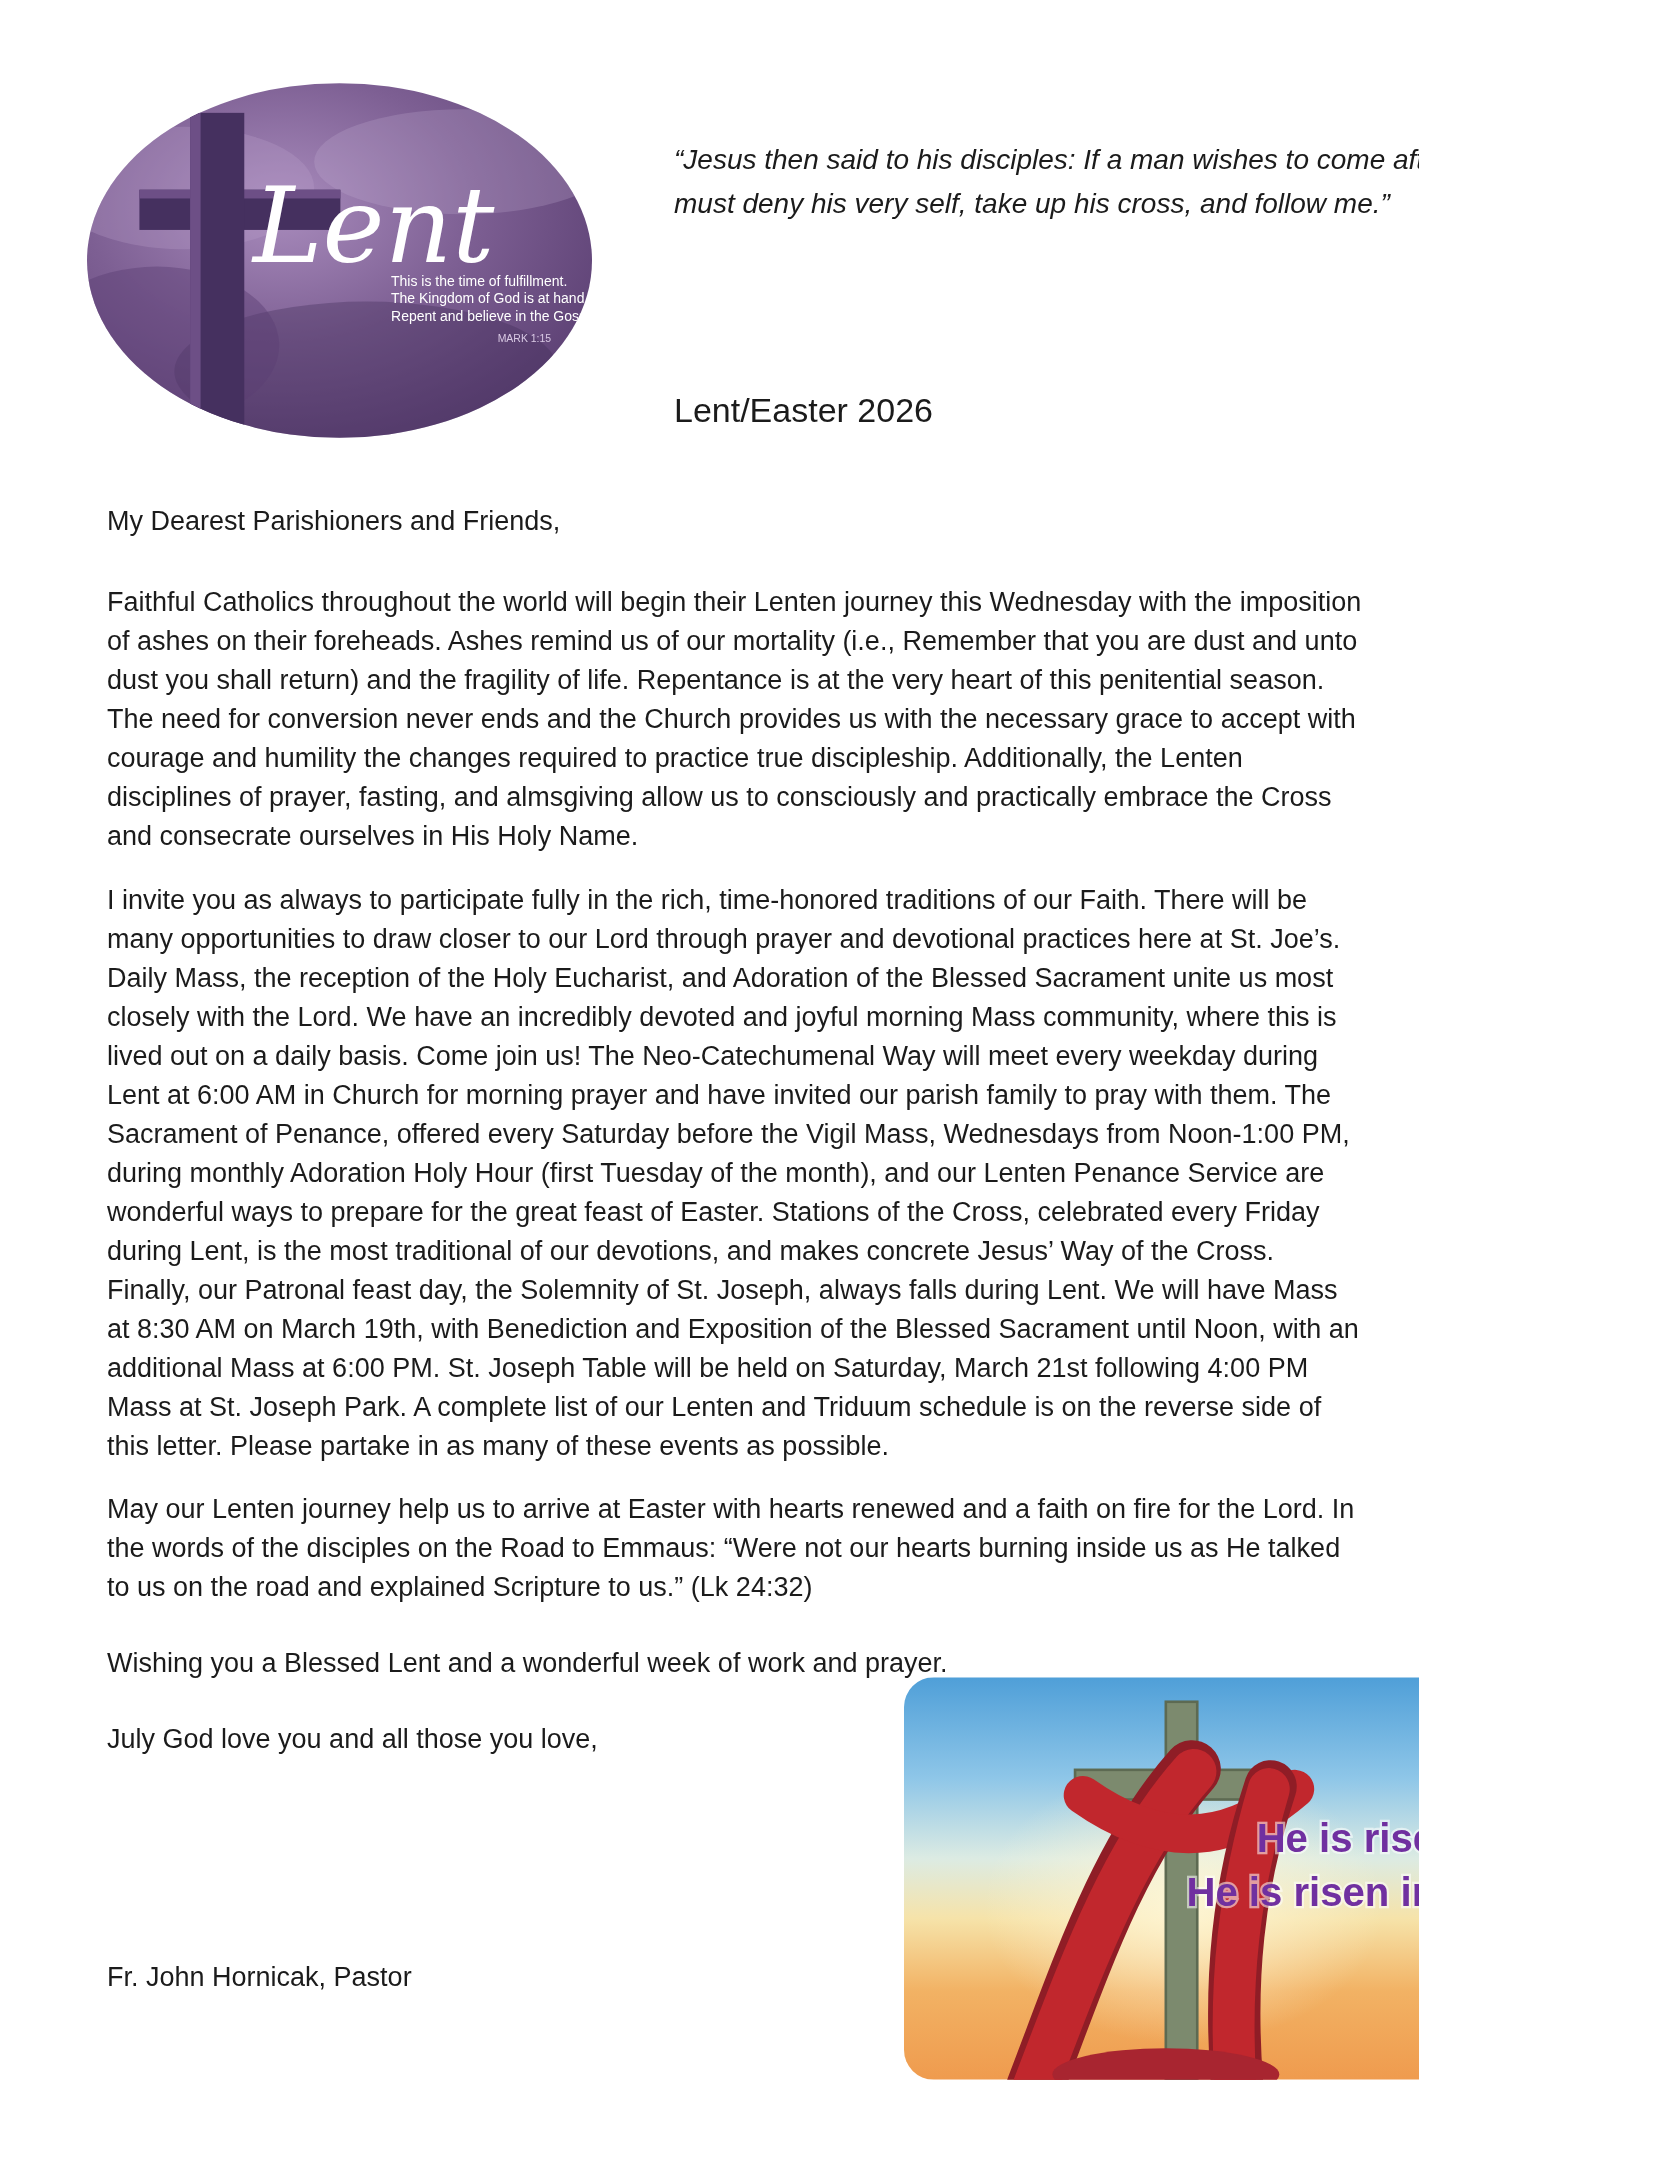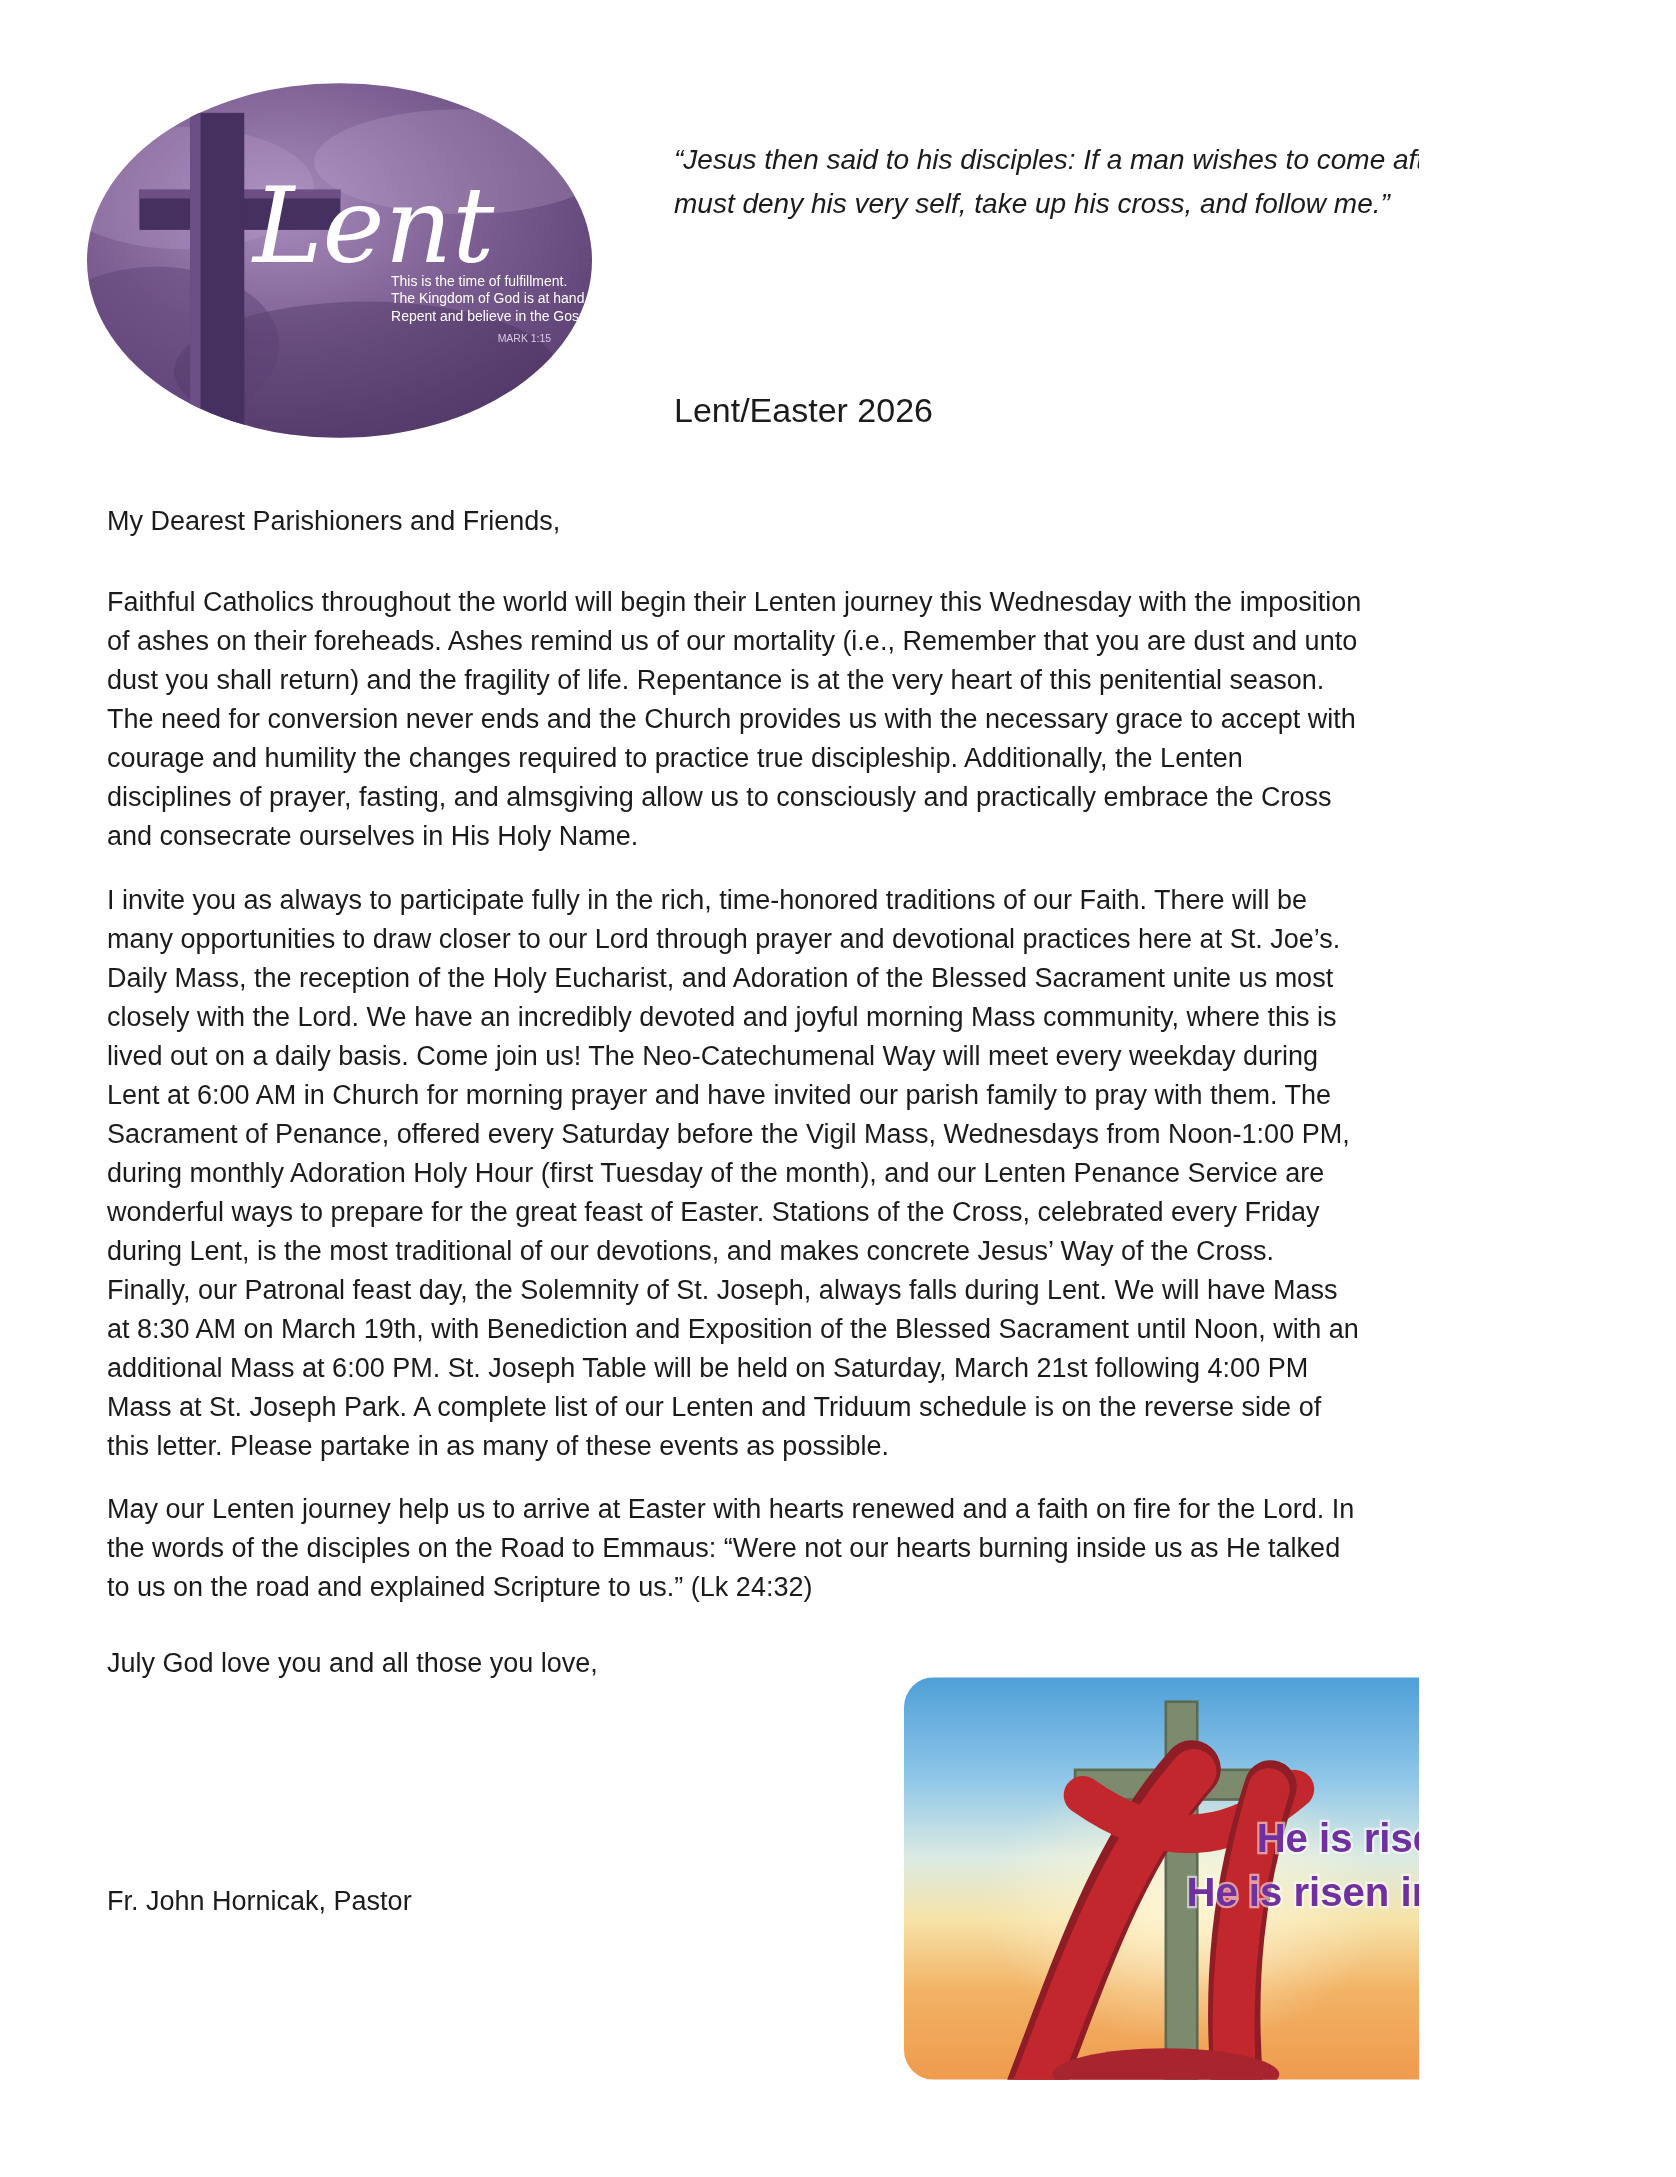--- a/index.html
+++ b/index.html
@@ -78,20 +78,21 @@
     </div>
 
     <div class="date-line">Lent/Easter 2026</div>
   </div>
 
   <div class="content">
     <p class="salutation">My Dearest Parishioners and Friends,</p>
     <p>Faithful Catholics throughout the world will begin their Lenten journey this Wednesday with the imposition of ashes on their foreheads. Ashes remind us of our mortality (i.e., Remember that you are dust and unto dust you shall return) and the fragility of life.  Repentance is at the very heart of this penitential season.  The need for conversion never ends and the Church provides us with the necessary grace to accept with courage and humility the changes required to practice true discipleship.  Additionally, the Lenten disciplines of prayer, fasting, and almsgiving allow us to consciously and practically embrace the Cross and consecrate ourselves in His Holy Name.</p>
     <p>I invite you as always to participate fully in the rich, time-honored traditions of our Faith. There will be many opportunities to draw closer to our Lord through prayer and devotional practices here at St. Joe’s.  Daily Mass, the reception of the Holy Eucharist, and Adoration of the Blessed Sacrament unite us most closely with the Lord.  We have an incredibly devoted and joyful morning Mass community, where this is lived out on a daily basis.  Come join us!  The Neo-Catechumenal Way will meet every weekday during Lent at 6:00 AM in Church for morning prayer and have invited our parish family to pray with them. The Sacrament of Penance, offered every Saturday before the Vigil Mass, Wednesdays from Noon-1:00 PM, during monthly Adoration Holy Hour (first Tuesday of the month), and our Lenten Penance Service are wonderful ways to prepare for the great feast of Easter.  Stations of the Cross, celebrated every Friday during Lent, is the most traditional of our devotions, and makes concrete Jesus’ Way of the Cross. Finally, our Patronal feast day, the Solemnity of St. Joseph, always falls during Lent.  We will have Mass at 8:30 AM on March 19th, with Benediction and Exposition of the Blessed Sacrament until Noon, with an additional Mass at 6:00 PM. St. Joseph Table will be held on Saturday, March 21st following 4:00 PM Mass at St. Joseph Park. A complete list of our Lenten and Triduum schedule is on the reverse side of this letter.  Please partake in as many of these events as possible.</p>
     <p>May our Lenten journey help us to arrive at Easter with hearts renewed and a faith on fire for the Lord.  In the words of the disciples on the Road to Emmaus: “Were not our hearts burning inside us as He talked to us on the road and explained Scripture to us.” (Lk 24:32)</p>
+    <p class="wishing">Wishing you a Blessed Lent and a wonderful week of work and prayer.</p>
     <p class="valediction">July God love you and all those you love,</p>
     <p class="signature">Fr. John Hornicak, Pastor</p>
   </div>
 
   <div class="risen-image">
     <svg viewBox="0 0 723 461">
       <defs>
         <linearGradient id="sky" x1="0" y1="0" x2="0" y2="1">
           <stop offset="0" stop-color="#4f9fd8"></stop>
           <stop offset="0.25" stop-color="#8ec6e8"></stop>

